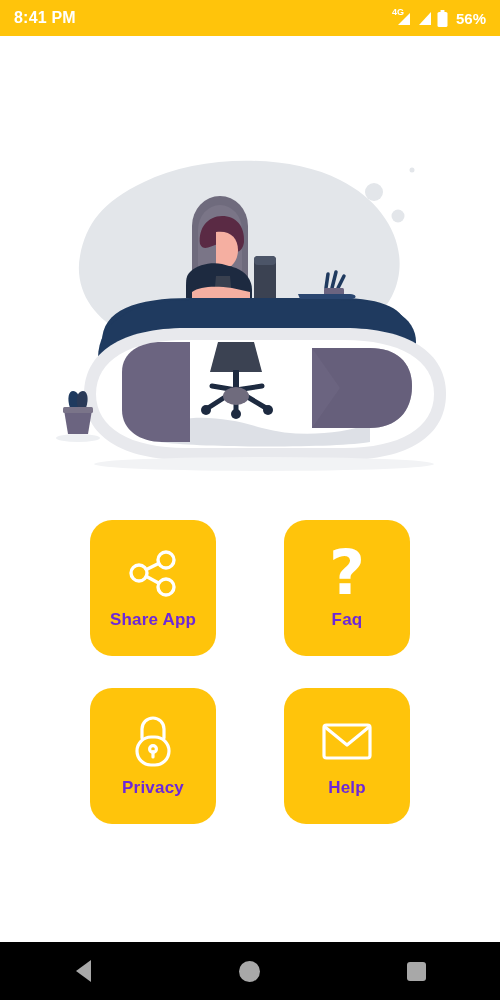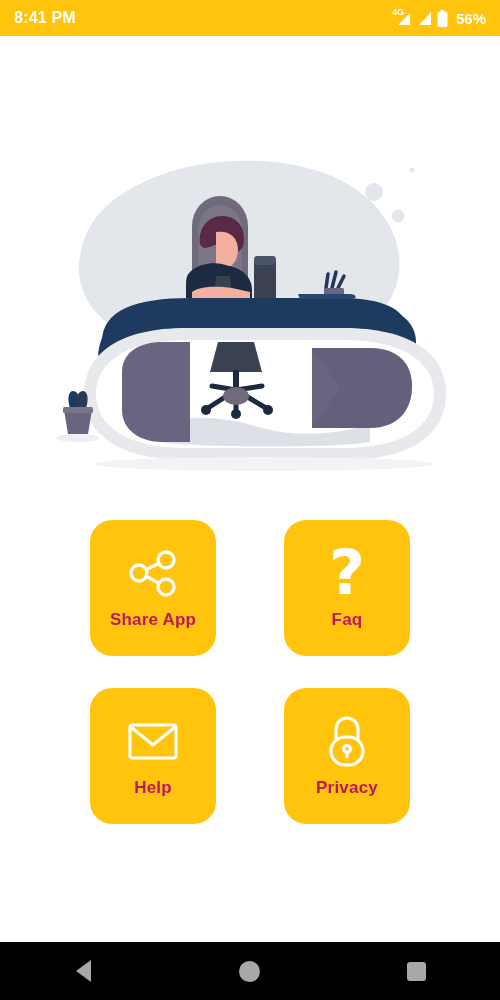--- a/index.html
+++ b/index.html
@@ -72,21 +72,21 @@
     display:flex; flex-direction:column;
     align-items:center; justify-content:center;
     cursor:pointer;
     padding-bottom:4px;
   }
   .menu-card .card-icon {
     height:62px; display:flex; align-items:center; justify-content:center;
     margin-bottom:6px;
   }
   .menu-card .card-label {
-    color:#be185d; font-size:17px; font-weight:bold; letter-spacing:.2px;
+    color:#6d28d9; font-size:17px; font-weight:bold; letter-spacing:.2px;
     text-align:center;
   }
   .faq-mark {
     color:#ffffff; font-size:62px; font-weight:bold; line-height:.85;
     font-family:"DejaVu Sans", sans-serif;
   }
 
   
   .navbar {
     position:absolute; bottom:0; left:0; width:500px; height:58px;
@@ -237,44 +237,44 @@
 
     <div class="menu-card">
       <div class="card-icon">
         <span class="faq-mark">?</span>
       </div>
       <div class="card-label">Faq</div>
     </div>
 
     <div class="menu-card">
       <div class="card-icon">
-        <svg width="58" height="48" viewBox="0 0 58 48">
-          <g fill="none" stroke="#ffffff" stroke-width="3.2" stroke-linejoin="round" stroke-linecap="round">
-            <rect x="6" y="8" width="46" height="33" rx="2.5"></rect>
-            <path d="M7 10 L29 28 L51 10"></path>
-          </g>
-        </svg>
-      </div>
-      <div class="card-label">Help</div>
-    </div>
-
-    <div class="menu-card">
-      <div class="card-icon">
         <svg width="54" height="56" viewBox="0 0 54 56">
           <g fill="none" stroke="#ffffff" stroke-width="3.2" stroke-linecap="round">
             <path d="M16 25 L16 16 a11 11 0 0 1 22 0 L38 25"></path>
             <rect x="11" y="24" width="32" height="28" rx="14"></rect>
             <circle cx="27" cy="36" r="3.4"></circle>
             <line x1="27" y1="38.5" x2="27" y2="44"></line>
           </g>
         </svg>
       </div>
       <div class="card-label">Privacy</div>
     </div>
 
+    <div class="menu-card">
+      <div class="card-icon">
+        <svg width="58" height="48" viewBox="0 0 58 48">
+          <g fill="none" stroke="#ffffff" stroke-width="3.2" stroke-linejoin="round" stroke-linecap="round">
+            <rect x="6" y="8" width="46" height="33" rx="2.5"></rect>
+            <path d="M7 10 L29 28 L51 10"></path>
+          </g>
+        </svg>
+      </div>
+      <div class="card-label">Help</div>
+    </div>
+
   </div>
 
   <div class="navbar">
     <div class="nav-item">
       <div class="nav-back"></div>
     </div>
     <div class="nav-item">
       <div class="nav-home"></div>
     </div>
     <div class="nav-item">

